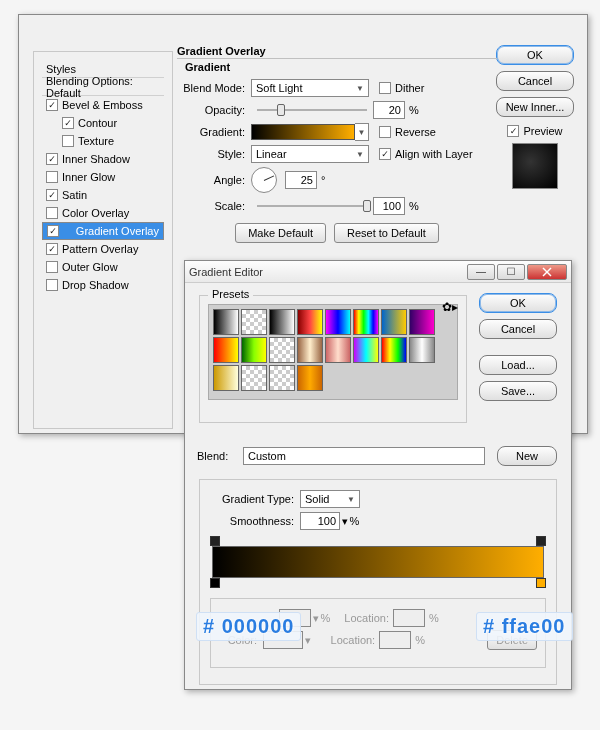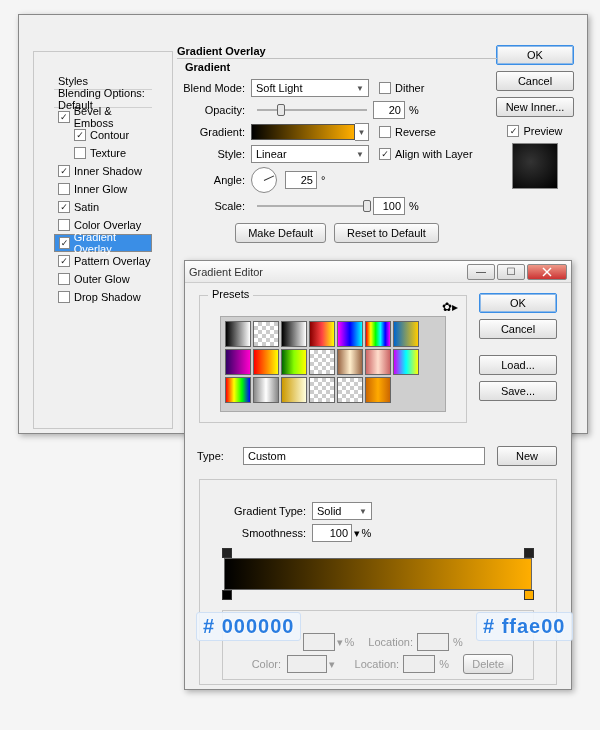--- a/index.html
+++ b/index.html
@@ -3,30 +3,30 @@
 <meta charset="utf-8">
 <style>
   * { box-sizing: border-box; font-family: "Segoe UI", Tahoma, sans-serif; font-size: 11px; }
   body { margin: 0; background: #f5f5f5; width: 600px; height: 730px; position: relative; overflow: hidden; }
   .dialog { position: absolute; border: 1px solid #888; background: #f0f0f0; box-shadow: 2px 2px 6px rgba(0,0,0,0.3); }
   .titlebar { height: 22px; display: flex; align-items: center; padding: 0 4px; background: linear-gradient(#fdfdfd,#e9e9e9); border-bottom: 1px solid #ccc; }
   .titlebar .title { flex: 1; color: #333; }
   .winbtn { width: 28px; height: 16px; border: 1px solid #888; margin-left: 2px; background: linear-gradient(#f7f7f7,#dcdcdc); display: flex; align-items: center; justify-content: center; font-size: 10px; color: #333; border-radius: 2px; }
   .winbtn.close { background: linear-gradient(#e98,#c33); color: #fff; width: 40px; }
   .winbtn.close svg { stroke: #fff; }
-  .group { border: 1px solid #c8c8c8; margin: 6px; position: relative; padding: 20px; }
+  .group { border: 1px solid #c8c8c8; margin: 6px; position: relative; padding: 8px; }
   .group > .legend { position: absolute; top: -8px; left: 8px; background: #f0f0f0; padding: 0 4px; }
   .styleslist { width: 140px; }
   .styleslist .row { display: flex; align-items: center; height: 18px; padding-left: 4px; gap: 4px; }
   .styleslist .row.hdr { border-bottom: 1px solid #d0d0d0; font-weight: normal; }
   .styleslist .row.sel { background: #3a8ee6; color: #fff; }
   .styleslist .row.sub { padding-left: 20px; }
   .chk { width: 12px; height: 12px; border: 1px solid #888; background: #fff; display: inline-flex; align-items: center; justify-content: center; font-size: 9px; color: #222; }
   .chk.checked::after { content: "✓"; }
-  .btn { display: block; width: 78px; height: 20px; border: 1px solid #7a7a7a; background: linear-gradient(#fdfdfd,#e0e0e0); border-radius: 2px; text-align: center; line-height: 18px; margin-bottom: 6px; }
+  .btn { display: block; width: 78px; height: 20px; border: 1px solid #7a7a7a; background: linear-gradient(#fdfdfd,#e0e0e0); border-radius: 8px; text-align: center; line-height: 18px; margin-bottom: 6px; }
   .btn.default { border: 1px solid #3a8ee6; box-shadow: 0 0 0 1px #8db9e8 inset; }
   .rightpanel { position: absolute; top: 30px; right: 10px; width: 84px; display: flex; flex-direction: column; align-items: center; }
   .preview-sw { width: 46px; height: 46px; border: 1px solid #888; margin-top: 6px; background: radial-gradient(circle at 40% 40%, #333, #000); }
   .formrow { display: flex; align-items: center; height: 22px; }
   .formrow .lbl { width: 74px; text-align: right; padding-right: 6px; }
   .sel { height: 18px; border: 1px solid #888; background: #fff; display: flex; align-items: center; padding: 0 4px; justify-content: space-between; }
   .sel .caret { font-size: 8px; color: #555; }
   .slider { flex: 1; height: 14px; position: relative; margin: 0 6px; }
   .slider::before { content: ""; position: absolute; top: 6px; left: 0; right: 0; height: 2px; background: #b0b0b0; }
   .slider .thumb { position: absolute; top: 1px; width: 8px; height: 12px; background: #e8e8e8; border: 1px solid #666; border-radius: 2px; }
@@ -234,21 +234,21 @@
 
   <div style="position:absolute; top:32px; right:10px; width:82px;">
     <span class="btn default">OK</span>
     <span class="btn">Cancel</span>
     <div style="height:10px;"></div>
     <span class="btn">Load...</span>
     <span class="btn">Save...</span>
   </div>
 
   <div class="formrow" style="position:absolute; left:12px; top:184px; right:10px;">
-    <span style="width:46px;">Type:</span>
+    <span style="width:46px;">Blend:</span>
     <span class="txt" style="flex:1;">Custom</span>
     <span style="width:8px;"></span>
     <span class="btn" style="width:60px;margin:4px;">New</span>
   </div>
 
   <div class="group" style="position:absolute; left:8px; top:212px; right:8px; height:206px;">
     <div class="formrow">
       <span style="width:92px;text-align:right;padding-right:6px;">Gradient Type:</span>
       <span class="sel" style="width:60px;">
           <span>Solid</span>

